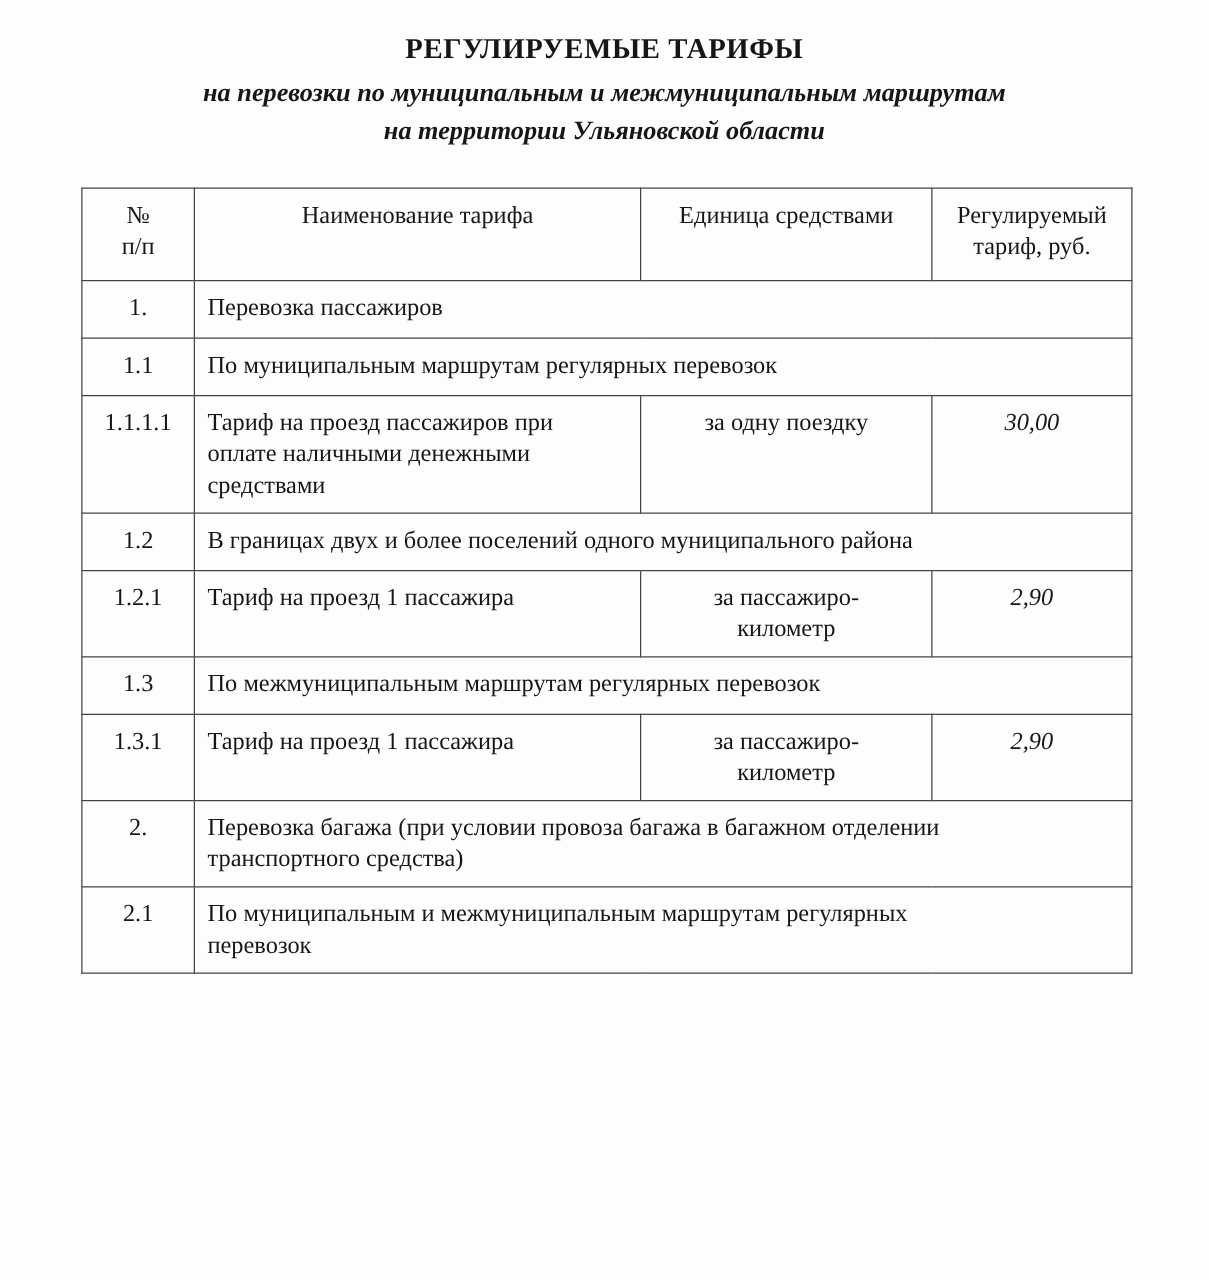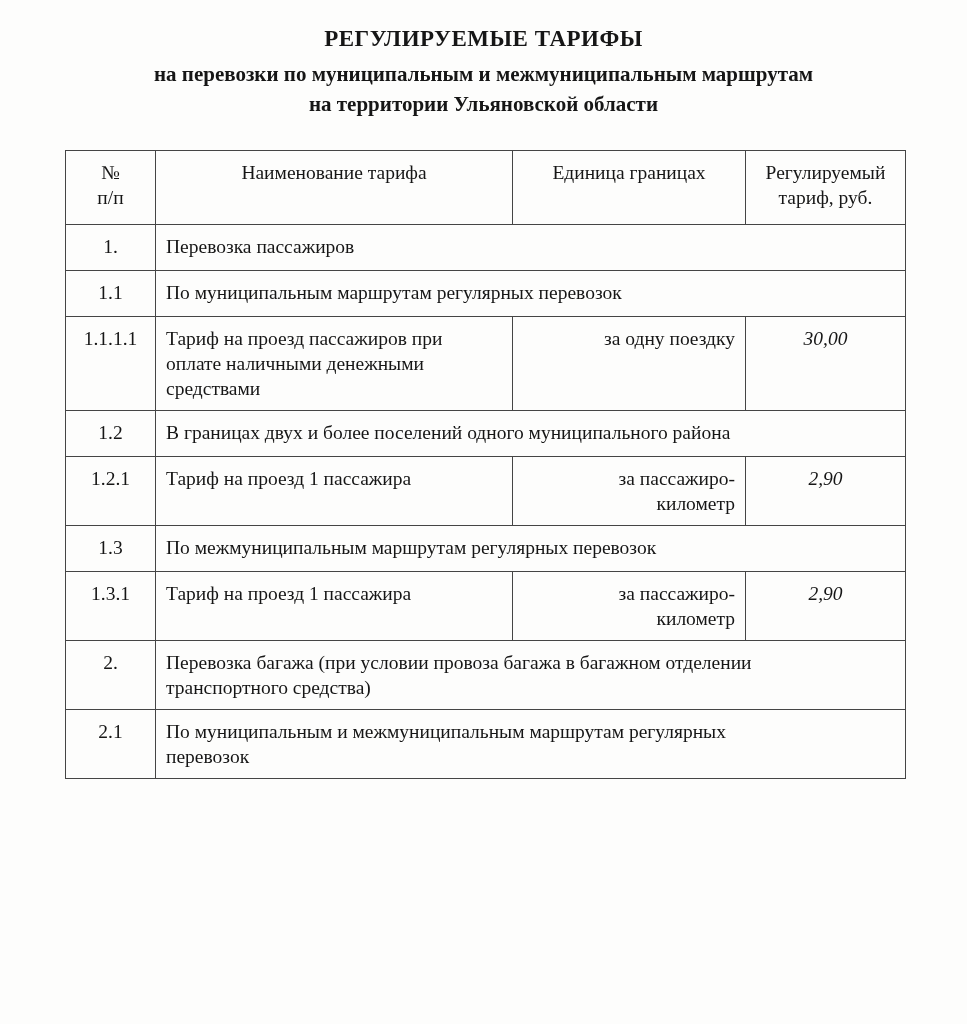--- a/index.html
+++ b/index.html
@@ -25,21 +25,21 @@
   .doc-title {
     font-size: 23px;
     letter-spacing: 0.5px;
     margin: 0 0 8px 0;
   }
   .doc-subtitle {
     font-size: 21px;
     line-height: 1.42;
     margin: 0;
   }
-  .doc-subtitle span { display: block; }
+  .doc-subtitle span { display: block; font-style: italic; }
 
   table.tariff-table {
     border-collapse: collapse;
     table-layout: fixed;
     width: 840px;
     margin: 30px 62px 0 65px;
     font-size: 19.5px;
   }
   .tariff-table col.c-num    { width: 90px;  }
   .tariff-table col.c-name   { width: 357px; }
@@ -55,21 +55,21 @@
     white-space: pre-line;
     font-weight: normal;
   }
   .tariff-table thead th {
     text-align: center;
     height: 74px;
     box-sizing: border-box;
   }
   td.cell-num    { text-align: center; }
   td.cell-name   { text-align: left;   }
-  td.cell-unit   { text-align: right; margin-left: 24px; }
+  td.cell-unit   { text-align: center; margin-left: 24px; }
   td.cell-tariff { text-align: center; font-style: italic; }
   tr.row-single td { height: 46px; box-sizing: border-box; }
 </style>
 </head>
 <body>
 
 <div class="page">
 
   <div class="doc-header">
     <h1 class="doc-title">РЕГУЛИРУЕМЫЕ ТАРИФЫ</h1>
@@ -84,21 +84,21 @@
       <col class="c-num">
         <col class="c-name">
         <col class="c-unit">
         <col class="c-tariff">
     </colgroup>
     <thead>
       <tr>
         <th>№
 п/п</th>
         <th>Наименование тарифа</th>
-        <th>Единица границах</th>
+        <th>Единица средствами</th>
         <th>Регулируемый
 тариф, руб.</th>
       </tr>
     </thead>
     <tbody>
 
       <tr class="row-single">
         <td class="cell-num">1.</td>
         <td class="cell-name" colspan="3">Перевозка пассажиров</td>
       </tr>

